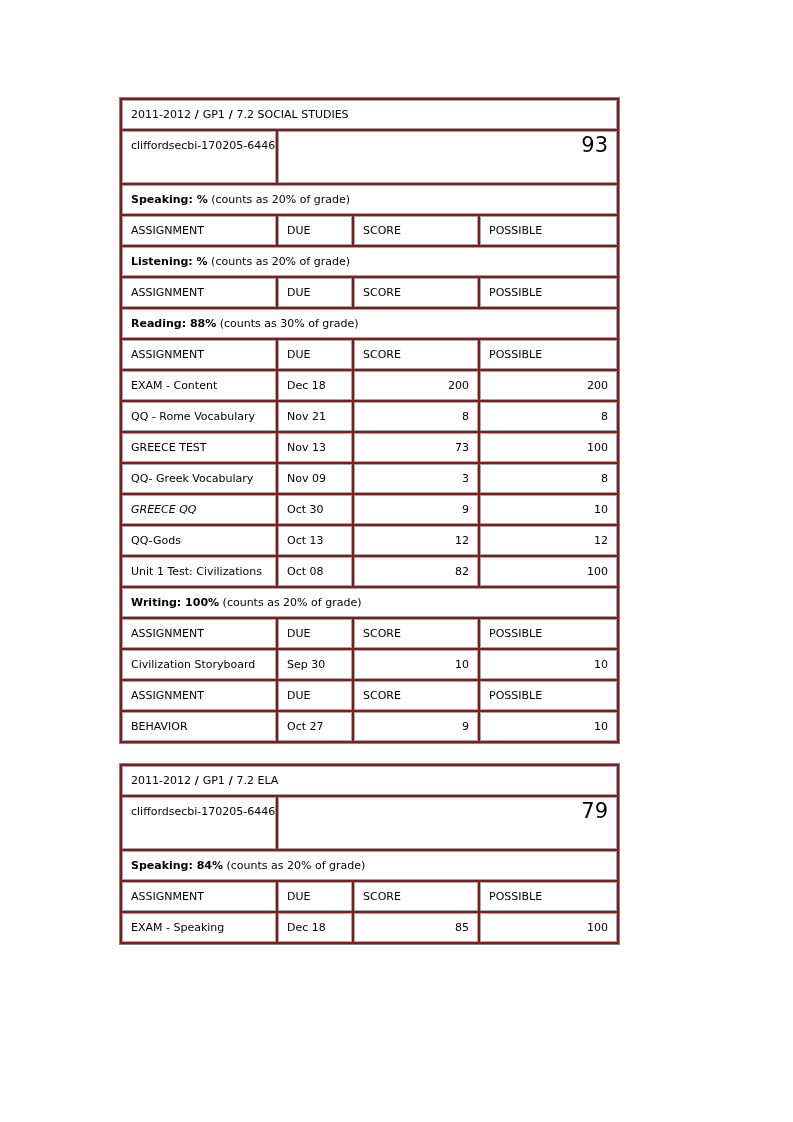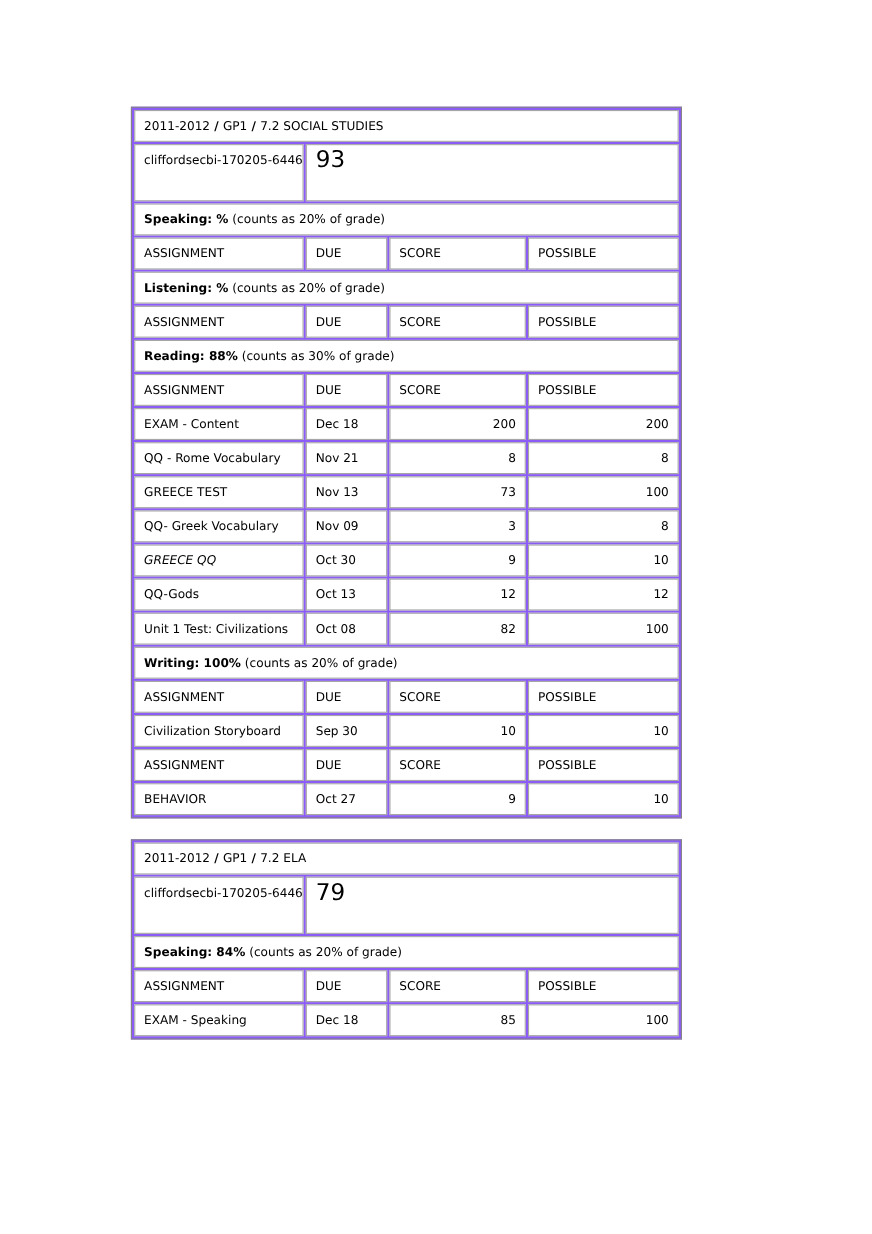--- a/index.html
+++ b/index.html
@@ -19,38 +19,38 @@
     top: 97px;
     width: 501px;
   }
   table.grade-table {
     width: 501px;
     table-layout: fixed;
     border-collapse: separate;
     border-spacing: 2px;
     border: 1px solid #848484;
     margin: 0 0 19px 0;
-    background: #8b5cf6;
+    background: #7f1d1d;
   }
   table.grade-table td {
     border: 1px solid #a6a6a6;
     padding: 7px 8px;
     vertical-align: top;
     line-height: 13px;
     overflow: hidden;
     white-space: nowrap;
     background: #ffffff;
   }
   col.c1 { width: 154px; }
   col.c2 { width: 74px; }
   col.c3 { width: 124px; }
   tr.student-row { height: 52px; }
   td.grade-cell {
     vertical-align: middle;
-    text-align: left;
+    text-align: right;
     font-size: 21px;
     line-height: 25px;
   }
   td.score-cell, td.possible-cell { text-align: right; }
   .cat-bold, .title-sep { font-weight: bold; }
 </style>
 </head>
 <body style="background: rgb(255, 255, 255); color: rgb(0, 0, 0);">
 
 <div class="tables-root" id="tables-root">

